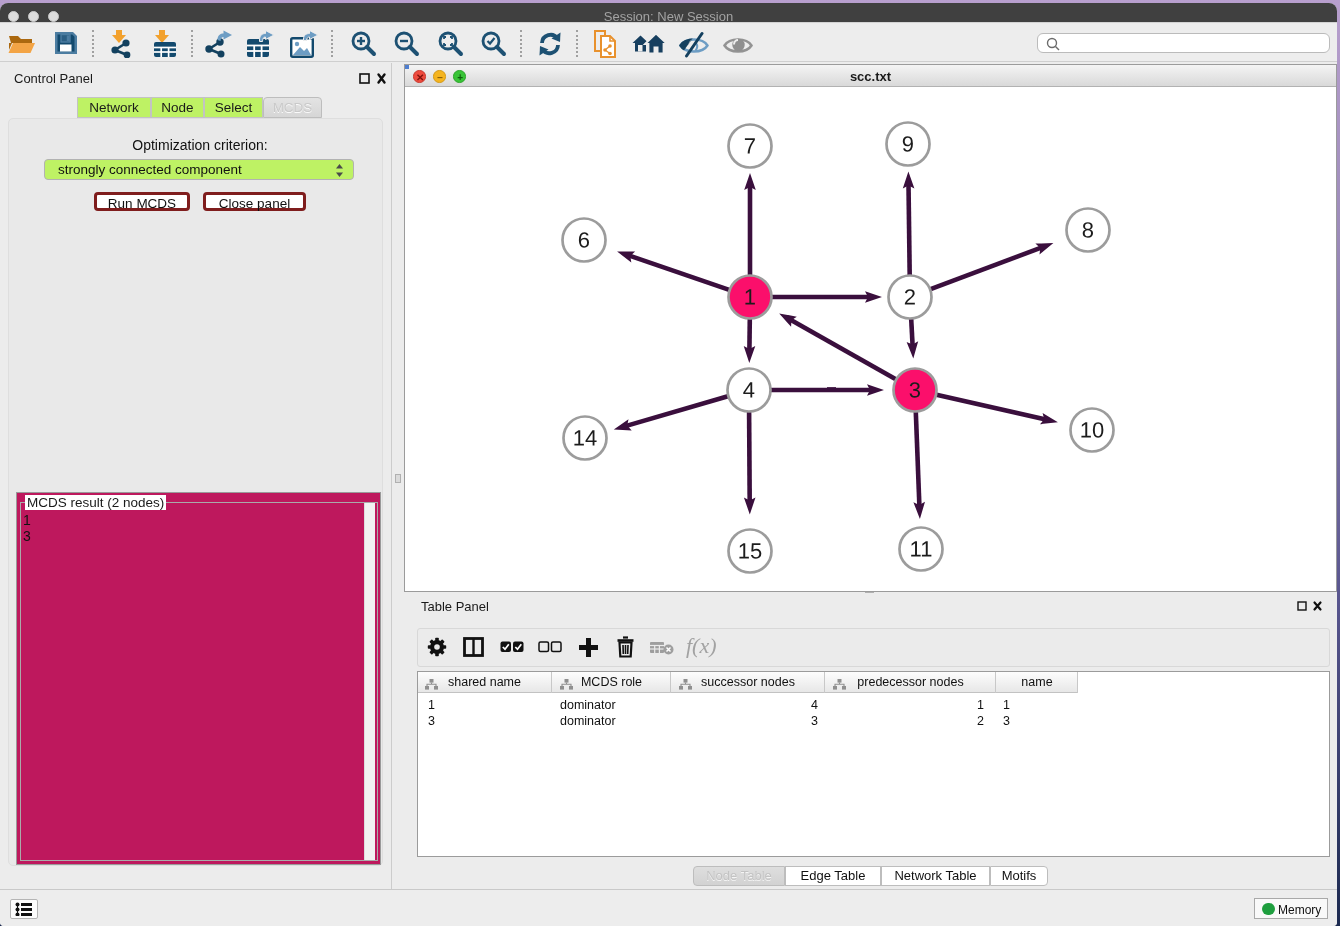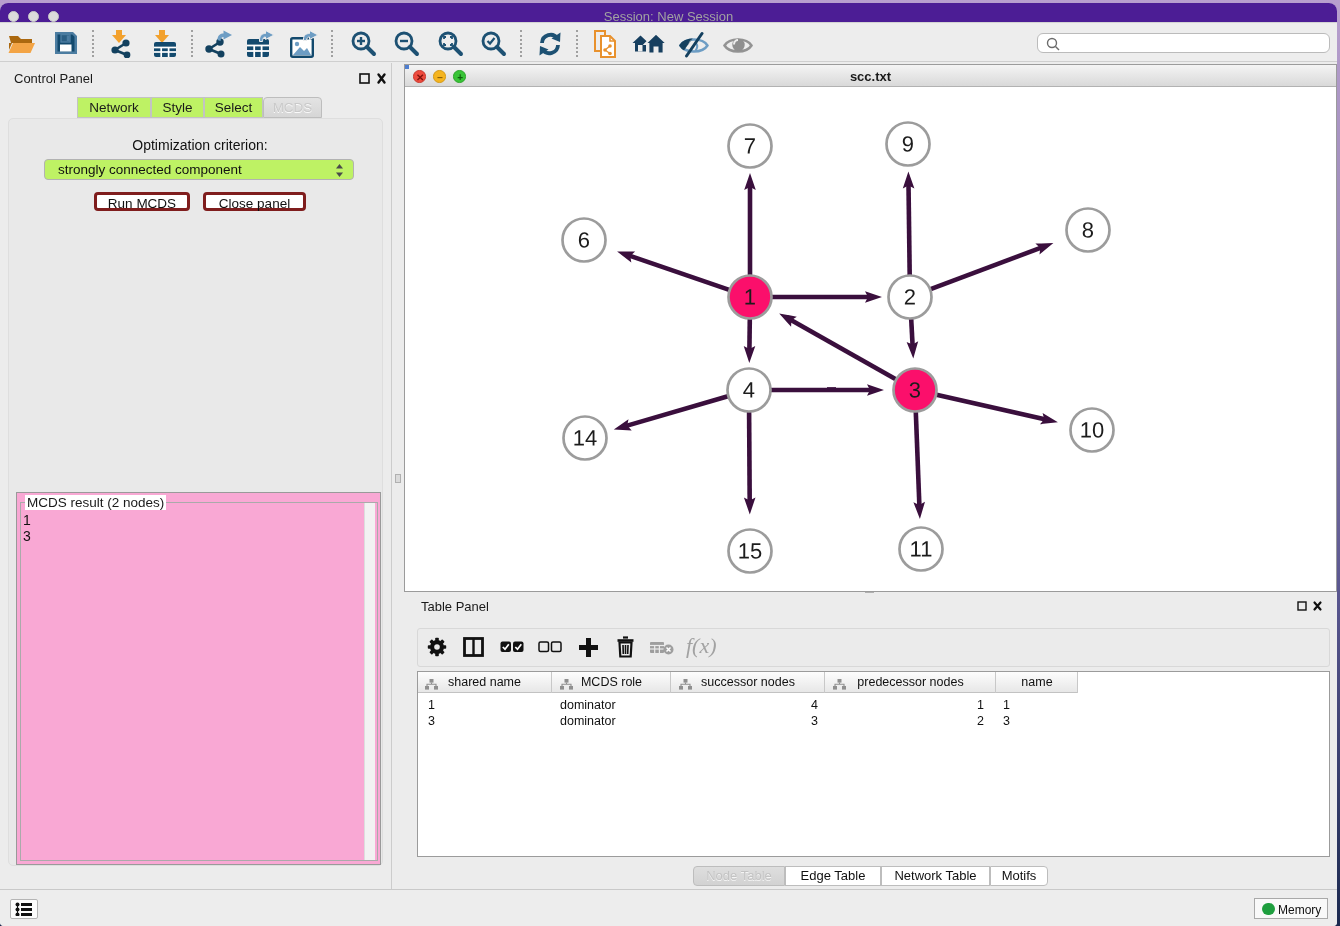--- a/index.html
+++ b/index.html
@@ -1,33 +1,33 @@
 <!DOCTYPE html>
 <html><head>
 <meta charset="utf-8">
 <style>
   * { margin:0; padding:0; box-sizing:border-box; }
   html,body { width:1340px; height:926px; overflow:hidden; }
   body { transform:translateZ(0); font-family:"Liberation Sans", sans-serif; background:linear-gradient(180deg,#b89fce 0%,#9d8cba 25%,#58558e 65%,#1c2a50 100%); }
   .abs { position:absolute; }
   .win { position:absolute; left:0; top:3px; width:1337px; height:923px; background:#ececec; border-radius:8px 8px 4px 4px; }
-  .titlebar { position:absolute; left:0; top:3px; width:1337px; height:20px; background:#4c1d95; border-bottom:1px solid #d3d3d3; border-radius:8px 8px 0 0; }
+  .titlebar { position:absolute; left:0; top:3px; width:1337px; height:20px; background:#404040; border-bottom:1px solid #d3d3d3; border-radius:8px 8px 0 0; }
   .tl { position:absolute; top:8px; width:11px; height:11px; border-radius:50%; background:#dcdcdc; border:1px solid #c6c6c6; }
   .title { position:absolute; top:6px; left:0; width:1337px; text-align:center; font-size:13px; color:#a2a2a2; }
   .toolbar { position:absolute; left:0; top:24px; width:1337px; height:38px; background:#ededed; border-bottom:1px solid #cfcfcf; }
   .tsep { position:absolute; top:30px; height:27px; width:0; border-left:2px dotted #a0a0a0; }
   .ticon { position:absolute; top:30px; }
   .search { position:absolute; left:1037px; top:33px; width:293px; height:20px; background:#fff; border:1px solid #bbb; border-radius:6px; }
   
   .cptitle { position:absolute; left:14px; top:71px; font-size:13px; color:#1a1a1a; }
   .tab { position:absolute; top:97px; height:21px; background:#bef264; border:1px solid #c3c3c3; font-size:13.5px; color:#1a1a1a; text-align:center; line-height:19px; }
   .tabsel { background:linear-gradient(#e3e3e3,#d6d6d6); color:#c9c9c9; text-shadow:0 1px 0 #fafafa; border-color:#bdbdbd; border-radius:4px 4px 0 0; }
   .cppane { position:absolute; left:8px; top:118px; width:375px; height:748px; background:#e9e9e9; border:1px solid #dedede; border-radius:5px; }
   .btn { position:absolute; background:#fff; border:3px solid #7f1d1d; border-radius:4px; font-size:13.5px; color:#111; text-align:center; }
-  .mcdsbox { position:absolute; left:16px; top:492px; width:365px; height:373px; background:#f9a8d4; border:1px solid #9a9a9a; }
+  .mcdsbox { position:absolute; left:16px; top:492px; width:365px; height:373px; background:#be185d; border:1px solid #9a9a9a; }
   .mcdsline { position:absolute; left:3px; top:9px; width:358px; height:359px; border:1px solid #aaa; }
   .mcdsleg { position:absolute; left:8px; top:2px; background:#fff; padding:0 2px; font-size:13.5px; color:#1a1a1a; }
   
   .nwin { position:absolute; left:404px; top:64px; width:933px; height:528px; border:1px solid #9b9b9b; background:#fff; }
   .ntitle { position:absolute; left:0; top:0; width:931px; height:22px; background:linear-gradient(#f4f4f4,#d9d9d9); border-bottom:1px solid #b2b2b2; }
   .wb { position:absolute; top:5px; width:12.5px; height:12.5px; border-radius:50%; }
   .wb span { position:absolute; left:0; top:-0.5px; width:12.5px; text-align:center; font-size:10px; font-weight:bold; line-height:13px; }
   
   .tptitle { position:absolute; left:421px; top:599px; font-size:13px; color:#1a1a1a; }
   .tptools { position:absolute; left:417px; top:628px; width:913px; height:39px; background:#ebebeb; border:1px solid #d8d8d8; border-radius:3px; }
@@ -193,21 +193,21 @@
       <line x1="9.5" y1="9.5" x2="13" y2="13" stroke="#6b6b6b" stroke-width="1.4"></line>
     </svg>
 </div>
 
 <div class="cptitle">Control Panel</div>
 <svg width="32" height="14" style="position:absolute;left:358px;top:72px">
   <rect x="2" y="2" width="9" height="9" fill="none" stroke="#111" stroke-width="1.6"></rect>
   <path d="M20.5 2.5 L26.5 10.5 M26.5 2.5 L20.5 10.5" stroke="#111" stroke-width="2.4" stroke-linecap="round"></path>
 </svg>
 <div class="tab" style="left:77px;width:74px">Network</div>
-<div class="tab" style="left:151px;width:53px">Style</div>
+<div class="tab" style="left:151px;width:53px">Node</div>
 <div class="tab" style="left:204px;width:59px">Select</div>
 <div class="tab tabsel" style="left:263px;width:59px">MCDS</div>
 <div class="cppane"></div>
 <div class="abs" style="left:44px;top:137px;width:312px;text-align:center;font-size:14px;color:#111">Optimization criterion:</div>
 <div class="abs" style="left:44px;top:159px;width:310px;height:21px;background:#bef264;border:1px solid #b2b2b2;border-radius:4px">
   <div class="abs" style="left:13px;top:2px;font-size:13.5px;color:#111">strongly connected component</div>
   <svg width="11" height="15" style="position:absolute;right:8px;top:3px">
       <path d="M5.5 1 L9 5.5 L2 5.5 Z" fill="#4a4a4a"></path>
       <path d="M5.5 14 L9 9.5 L2 9.5 Z" fill="#4a4a4a"></path>
     </svg>

